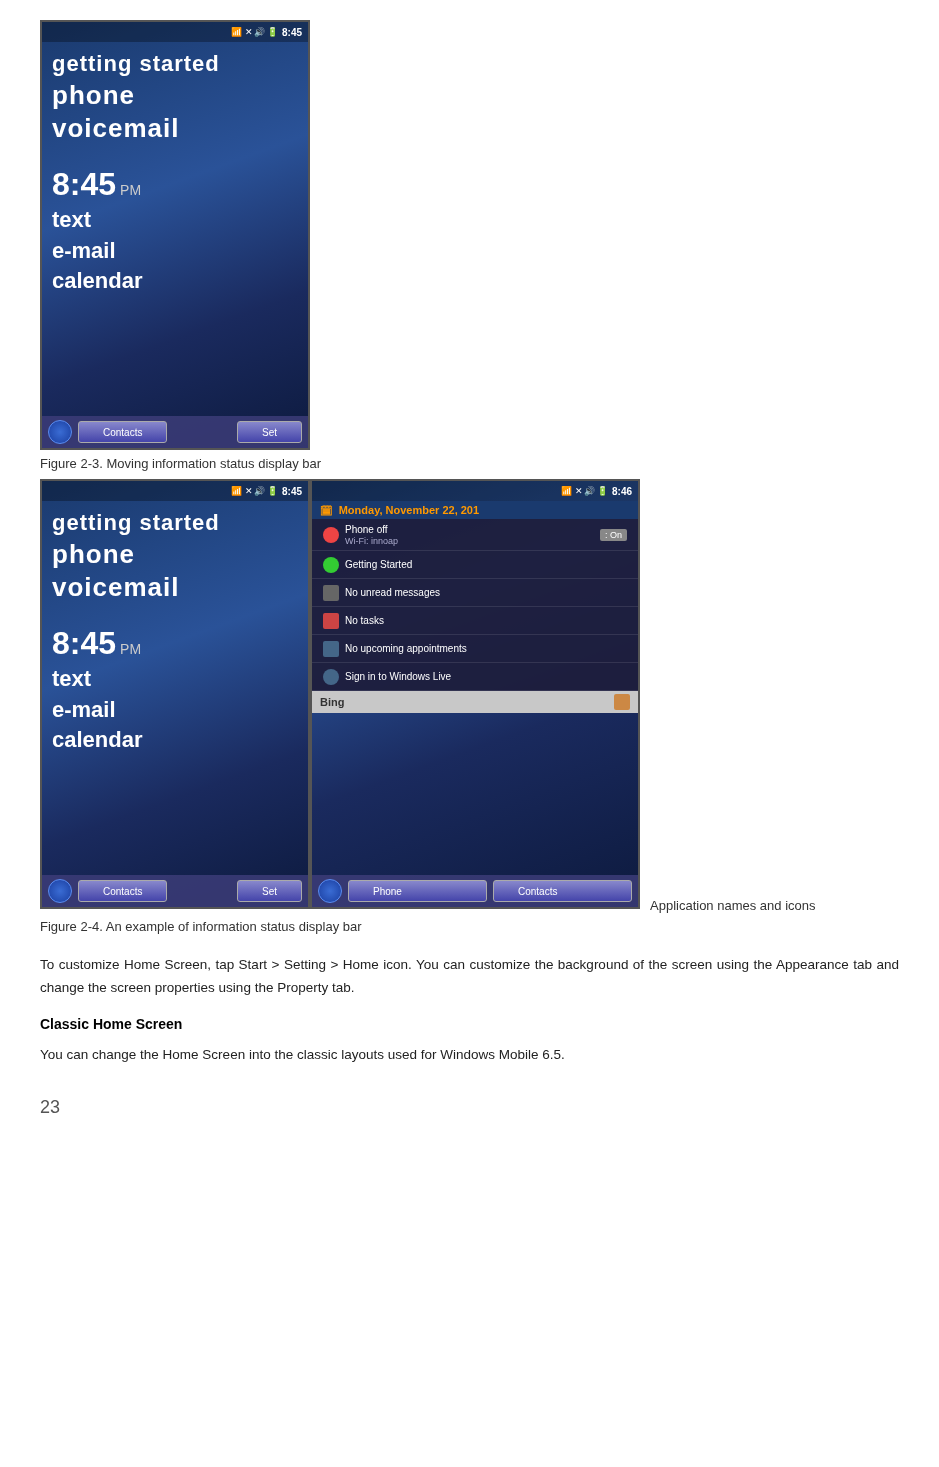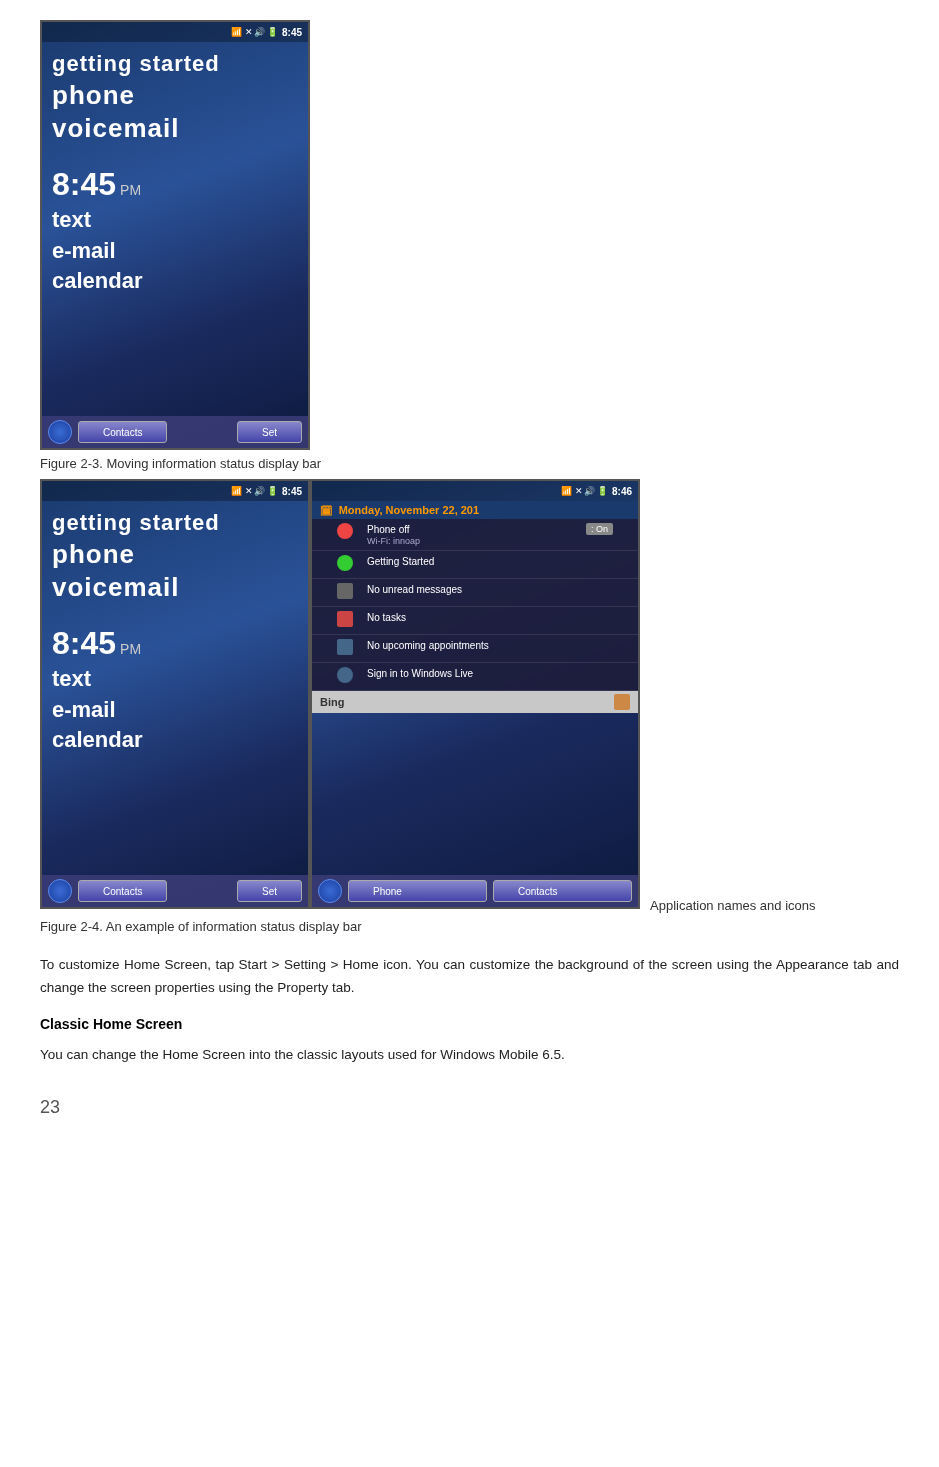--- a/index.html
+++ b/index.html
@@ -150,23 +150,23 @@
       color: #f90;
       font-size: 11px;
       font-weight: bold;
       padding: 3px 8px;
       display: flex;
       align-items: center;
       gap: 6px;
     }
     .notif-item {
       display: flex;
-      align-items: flex-start;
-      gap: 14px;
-      padding: 4px 25px;
+      align-items: center;
+      gap: 6px;
+      padding: 4px 11px;
       border-bottom: 1px solid rgba(255,255,255,0.1);
       min-height: 28px;
     }
     .notif-icon {
       width: 16px;
       height: 16px;
       border-radius: 50%;
       flex-shrink: 0;
     }
     .notif-icon-phone { background: #e44; }

